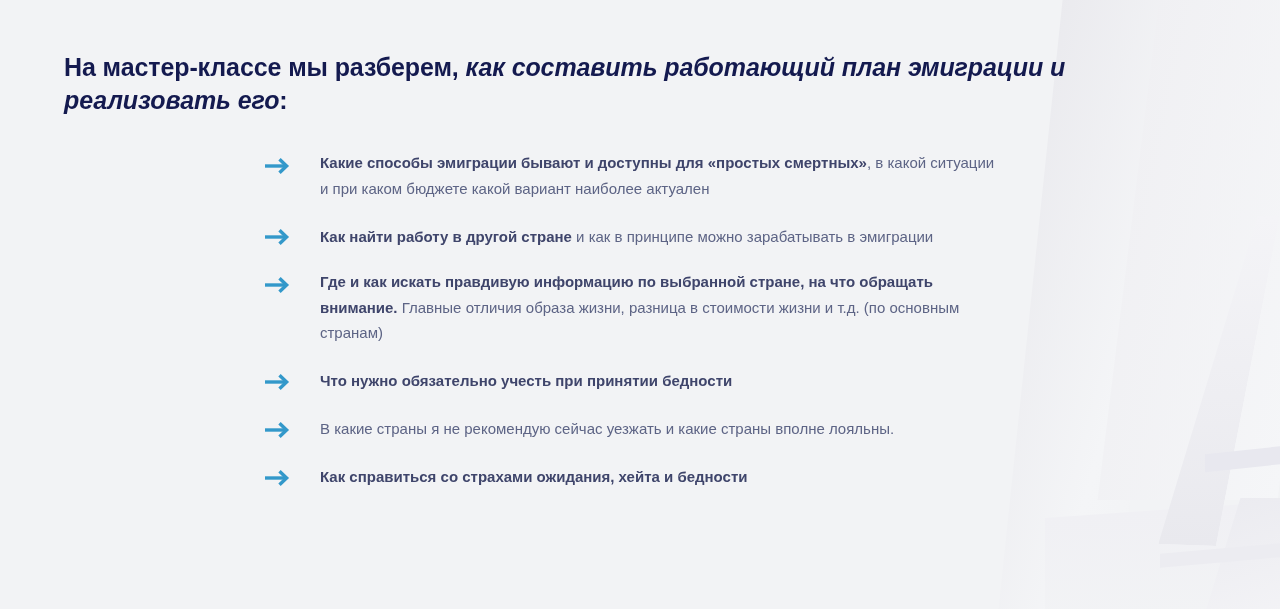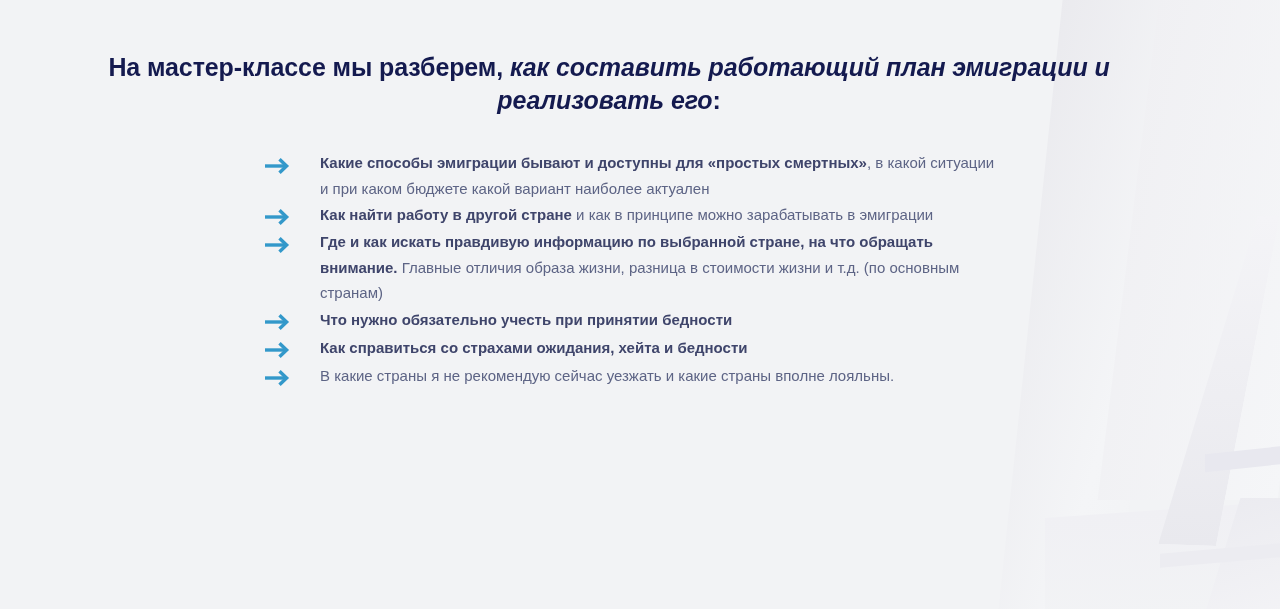--- a/index.html
+++ b/index.html
@@ -95,46 +95,46 @@
     transform: skewY(-4deg);
     background: linear-gradient(180deg, #f0f0f4 0%, #f2f3f5 100%);
   }
 
   
   .heading {
     position: absolute;
     left: 64px;
     top: 34px;
     width: 1090px;
-    text-align: center;
     color: #141a4f;
     font-size: 25px;
     line-height: 33px;
     font-weight: bold;
     letter-spacing: -0.1px;
   }
   .heading .em {
     font-style: italic;
   }
 
   
   .bullets {
     position: absolute;
     left: 258px;
     top: 150px;
     width: 740px;
   }
   .bullet {
     position: relative;
     display: flex;
-    align-items: center;
+    align-items: flex-end;
     padding-left: 62px;
     min-height: 28px;
   }
   .bullet + .bullet {
+    margin-top: 20px;
   }
   .arrow-icon {
     position: absolute;
     left: 6px;
     top: 6px;
     width: 30px;
     height: 20px;
     display: block;
   }
   .bullet-text {
@@ -209,27 +209,27 @@
       <div class="bullet-text"><span class="b">Что нужно обязательно учесть при принятии бедности</span><span></span></div>
     </div>
 
     <div class="bullet">
       <span class="arrow-icon">
         <svg viewBox="0 0 30 20" width="30" height="20" aria-hidden="true">
           <path d="M1 10 H21" stroke="#3398ca" stroke-width="3.4" fill="none"></path>
           <path d="M15.5 3.2 L22.6 10 L15.5 16.8" stroke="#3398ca" stroke-width="3.4" fill="none" stroke-linejoin="miter"></path>
         </svg>
       </span>
+      <div class="bullet-text"><span class="b"></span><span>В какие страны я не рекомендую сейчас уезжать и какие страны вполне лояльны.</span></div>
+    </div>
+
+    <div class="bullet">
+      <span class="arrow-icon">
+        <svg viewBox="0 0 30 20" width="30" height="20" aria-hidden="true">
+          <path d="M1 10 H21" stroke="#3398ca" stroke-width="3.4" fill="none"></path>
+          <path d="M15.5 3.2 L22.6 10 L15.5 16.8" stroke="#3398ca" stroke-width="3.4" fill="none" stroke-linejoin="miter"></path>
+        </svg>
+      </span>
       <div class="bullet-text"><span class="b">Как справиться со страхами ожидания, хейта и бедности</span><span></span></div>
-    </div>
-
-    <div class="bullet">
-      <span class="arrow-icon">
-        <svg viewBox="0 0 30 20" width="30" height="20" aria-hidden="true">
-          <path d="M1 10 H21" stroke="#3398ca" stroke-width="3.4" fill="none"></path>
-          <path d="M15.5 3.2 L22.6 10 L15.5 16.8" stroke="#3398ca" stroke-width="3.4" fill="none" stroke-linejoin="miter"></path>
-        </svg>
-      </span>
-      <div class="bullet-text"><span class="b"></span><span>В какие страны я не рекомендую сейчас уезжать и какие страны вполне лояльны.</span></div>
     </div>
 
   </div>
 </div>
 
 </body></html>

